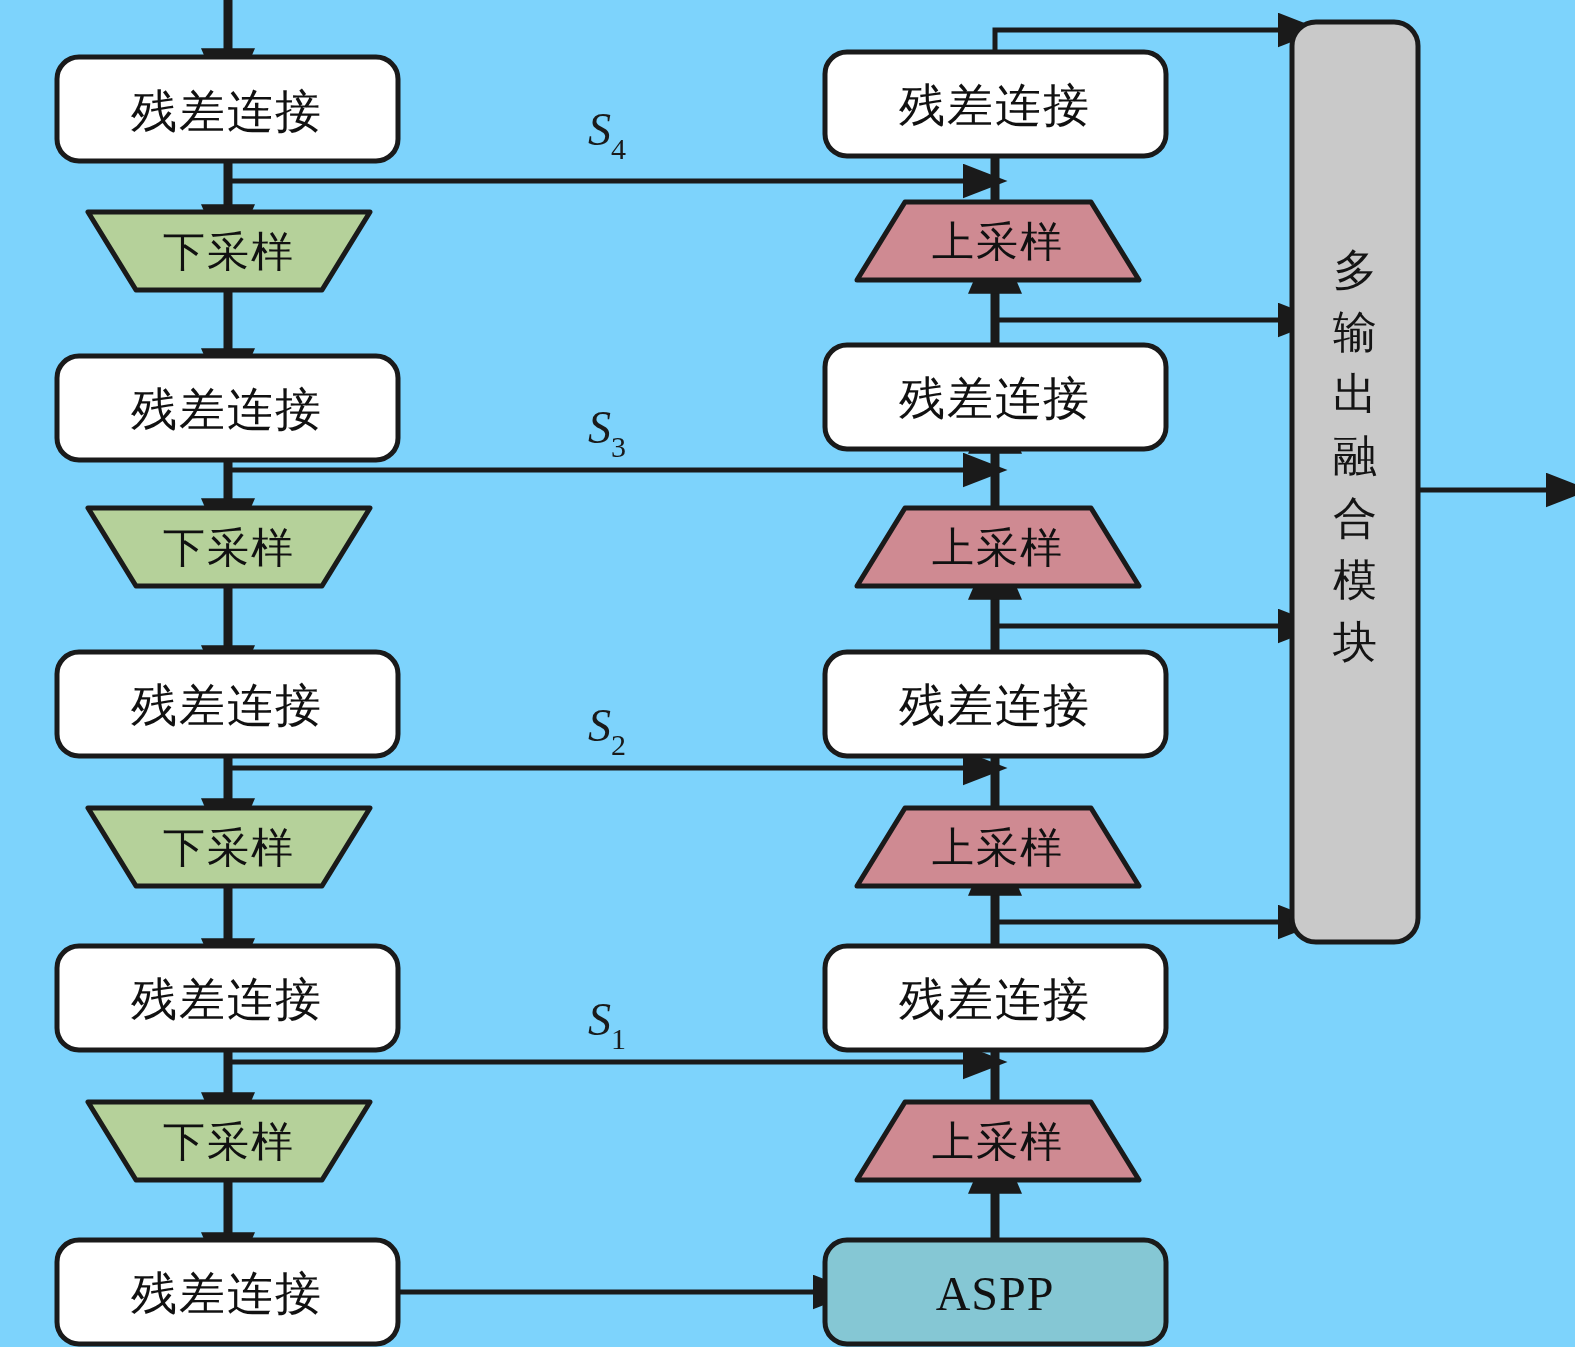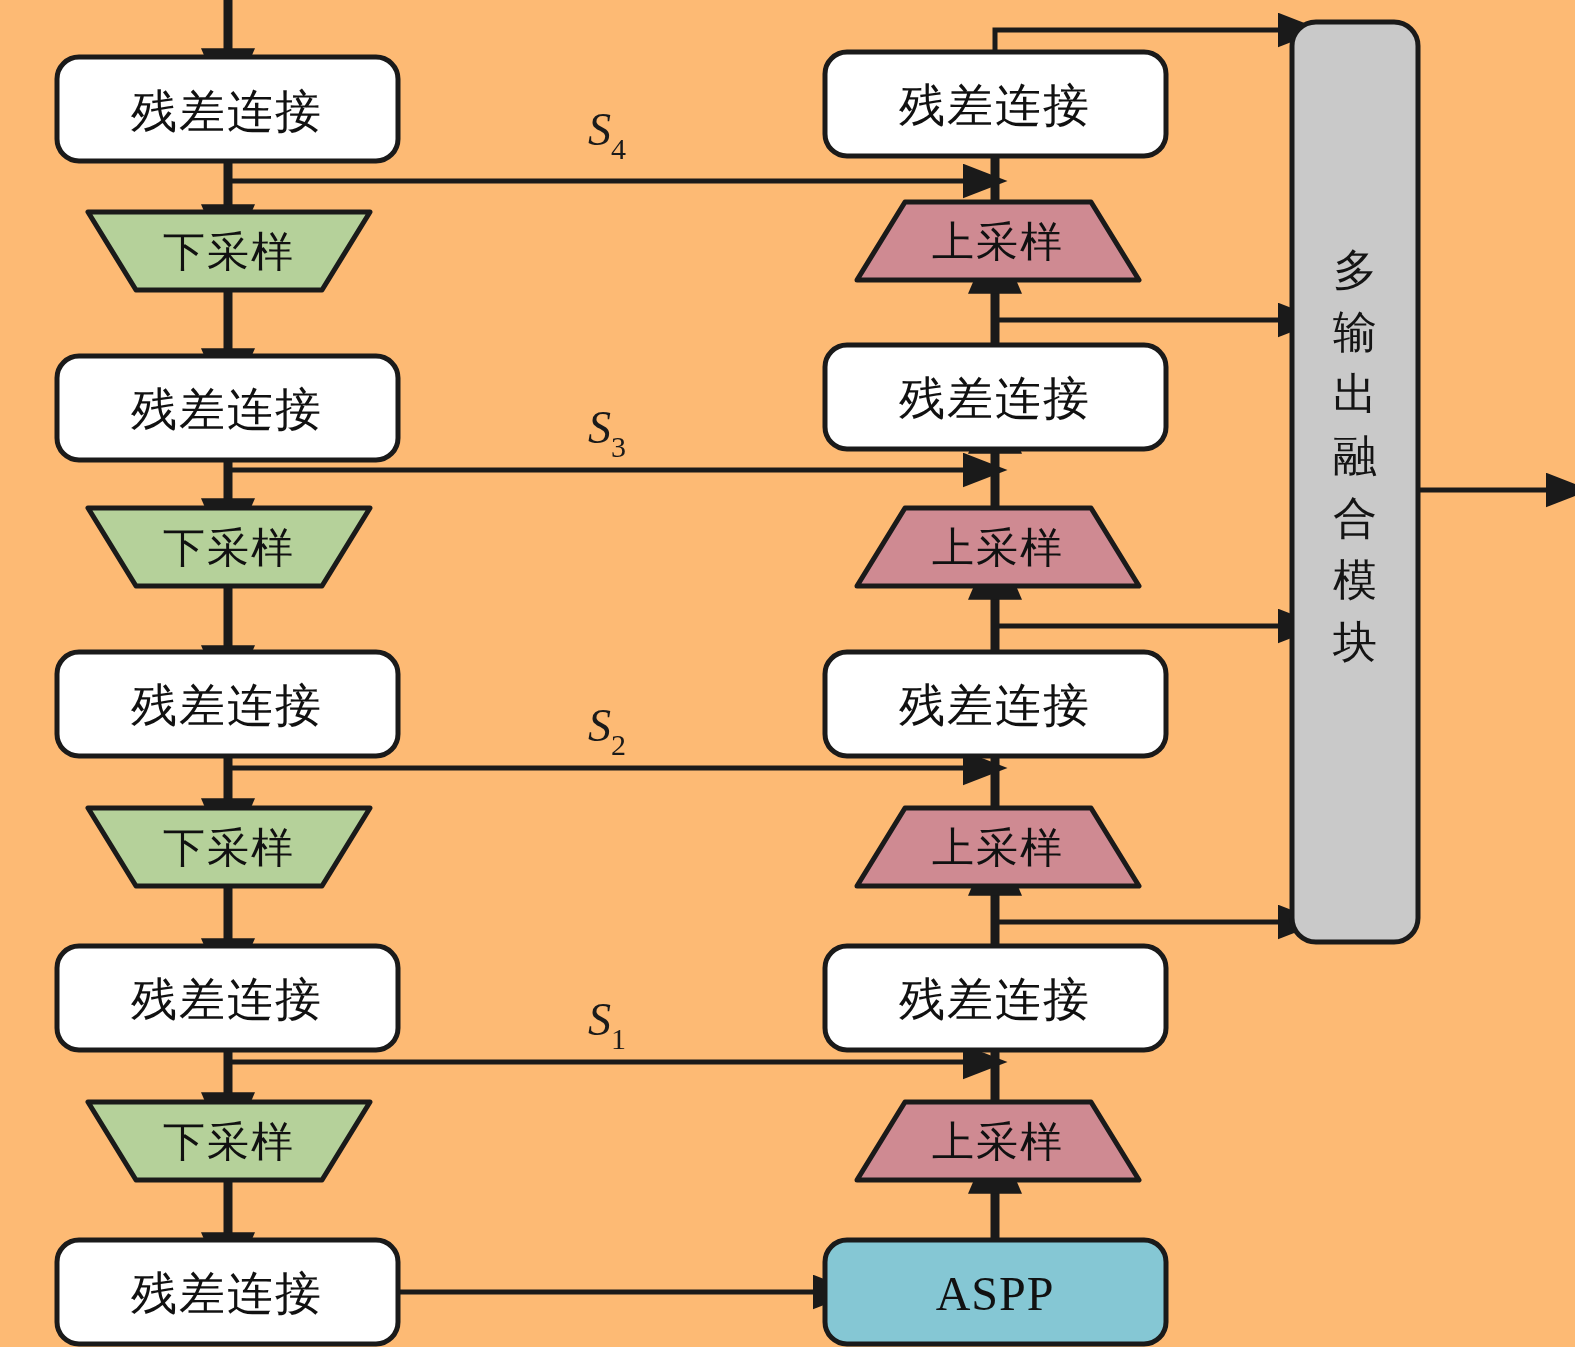--- a/index.html
+++ b/index.html
@@ -4,21 +4,21 @@
 <style>
   html, body {
     margin: 0;
     padding: 0;
     background: #ffffff;
   }
   #diagram-root {
     position: relative;
     width: 1575px;
     height: 1347px;
-    background: #fdba74;
+    background: #7dd3fc;
     font-family: "Liberation Serif", "DejaVu Serif", serif;
     overflow: hidden;
   }
   svg#net-svg {
     display: block;
     width: 1575px;
     height: 1347px;
   }
   .node-label {
     font-family: "Liberation Serif", "DejaVu Serif", serif;

